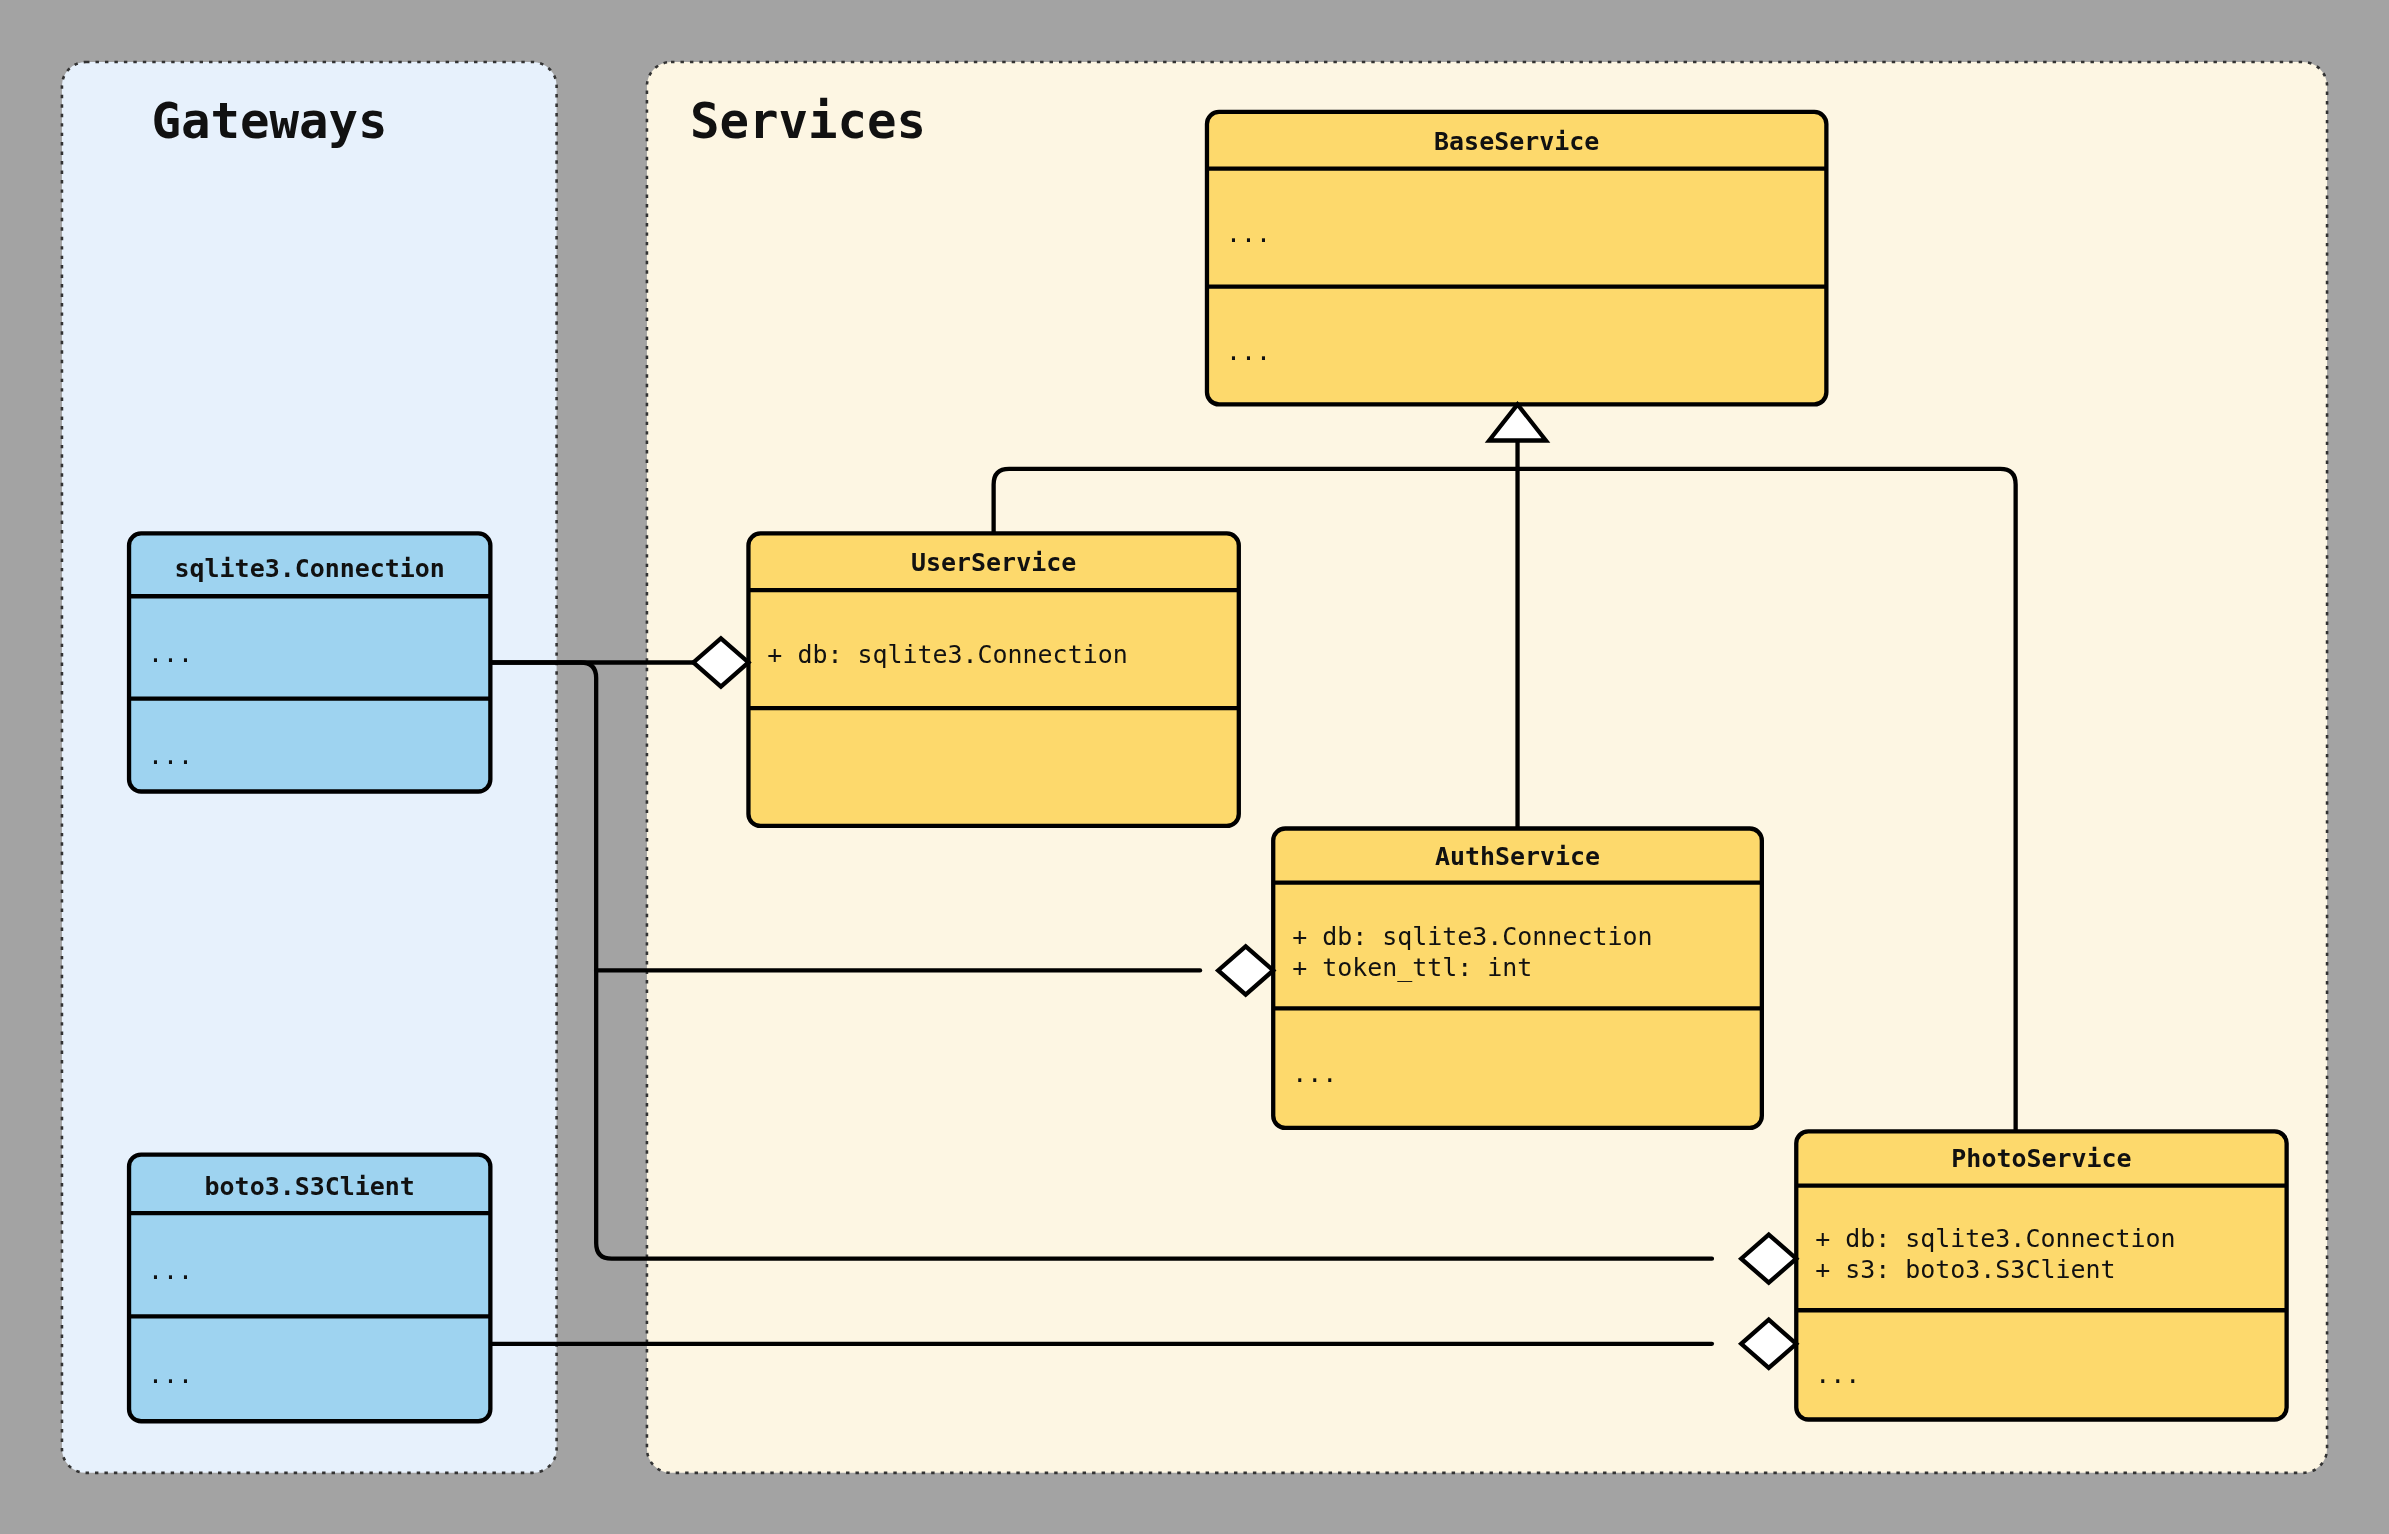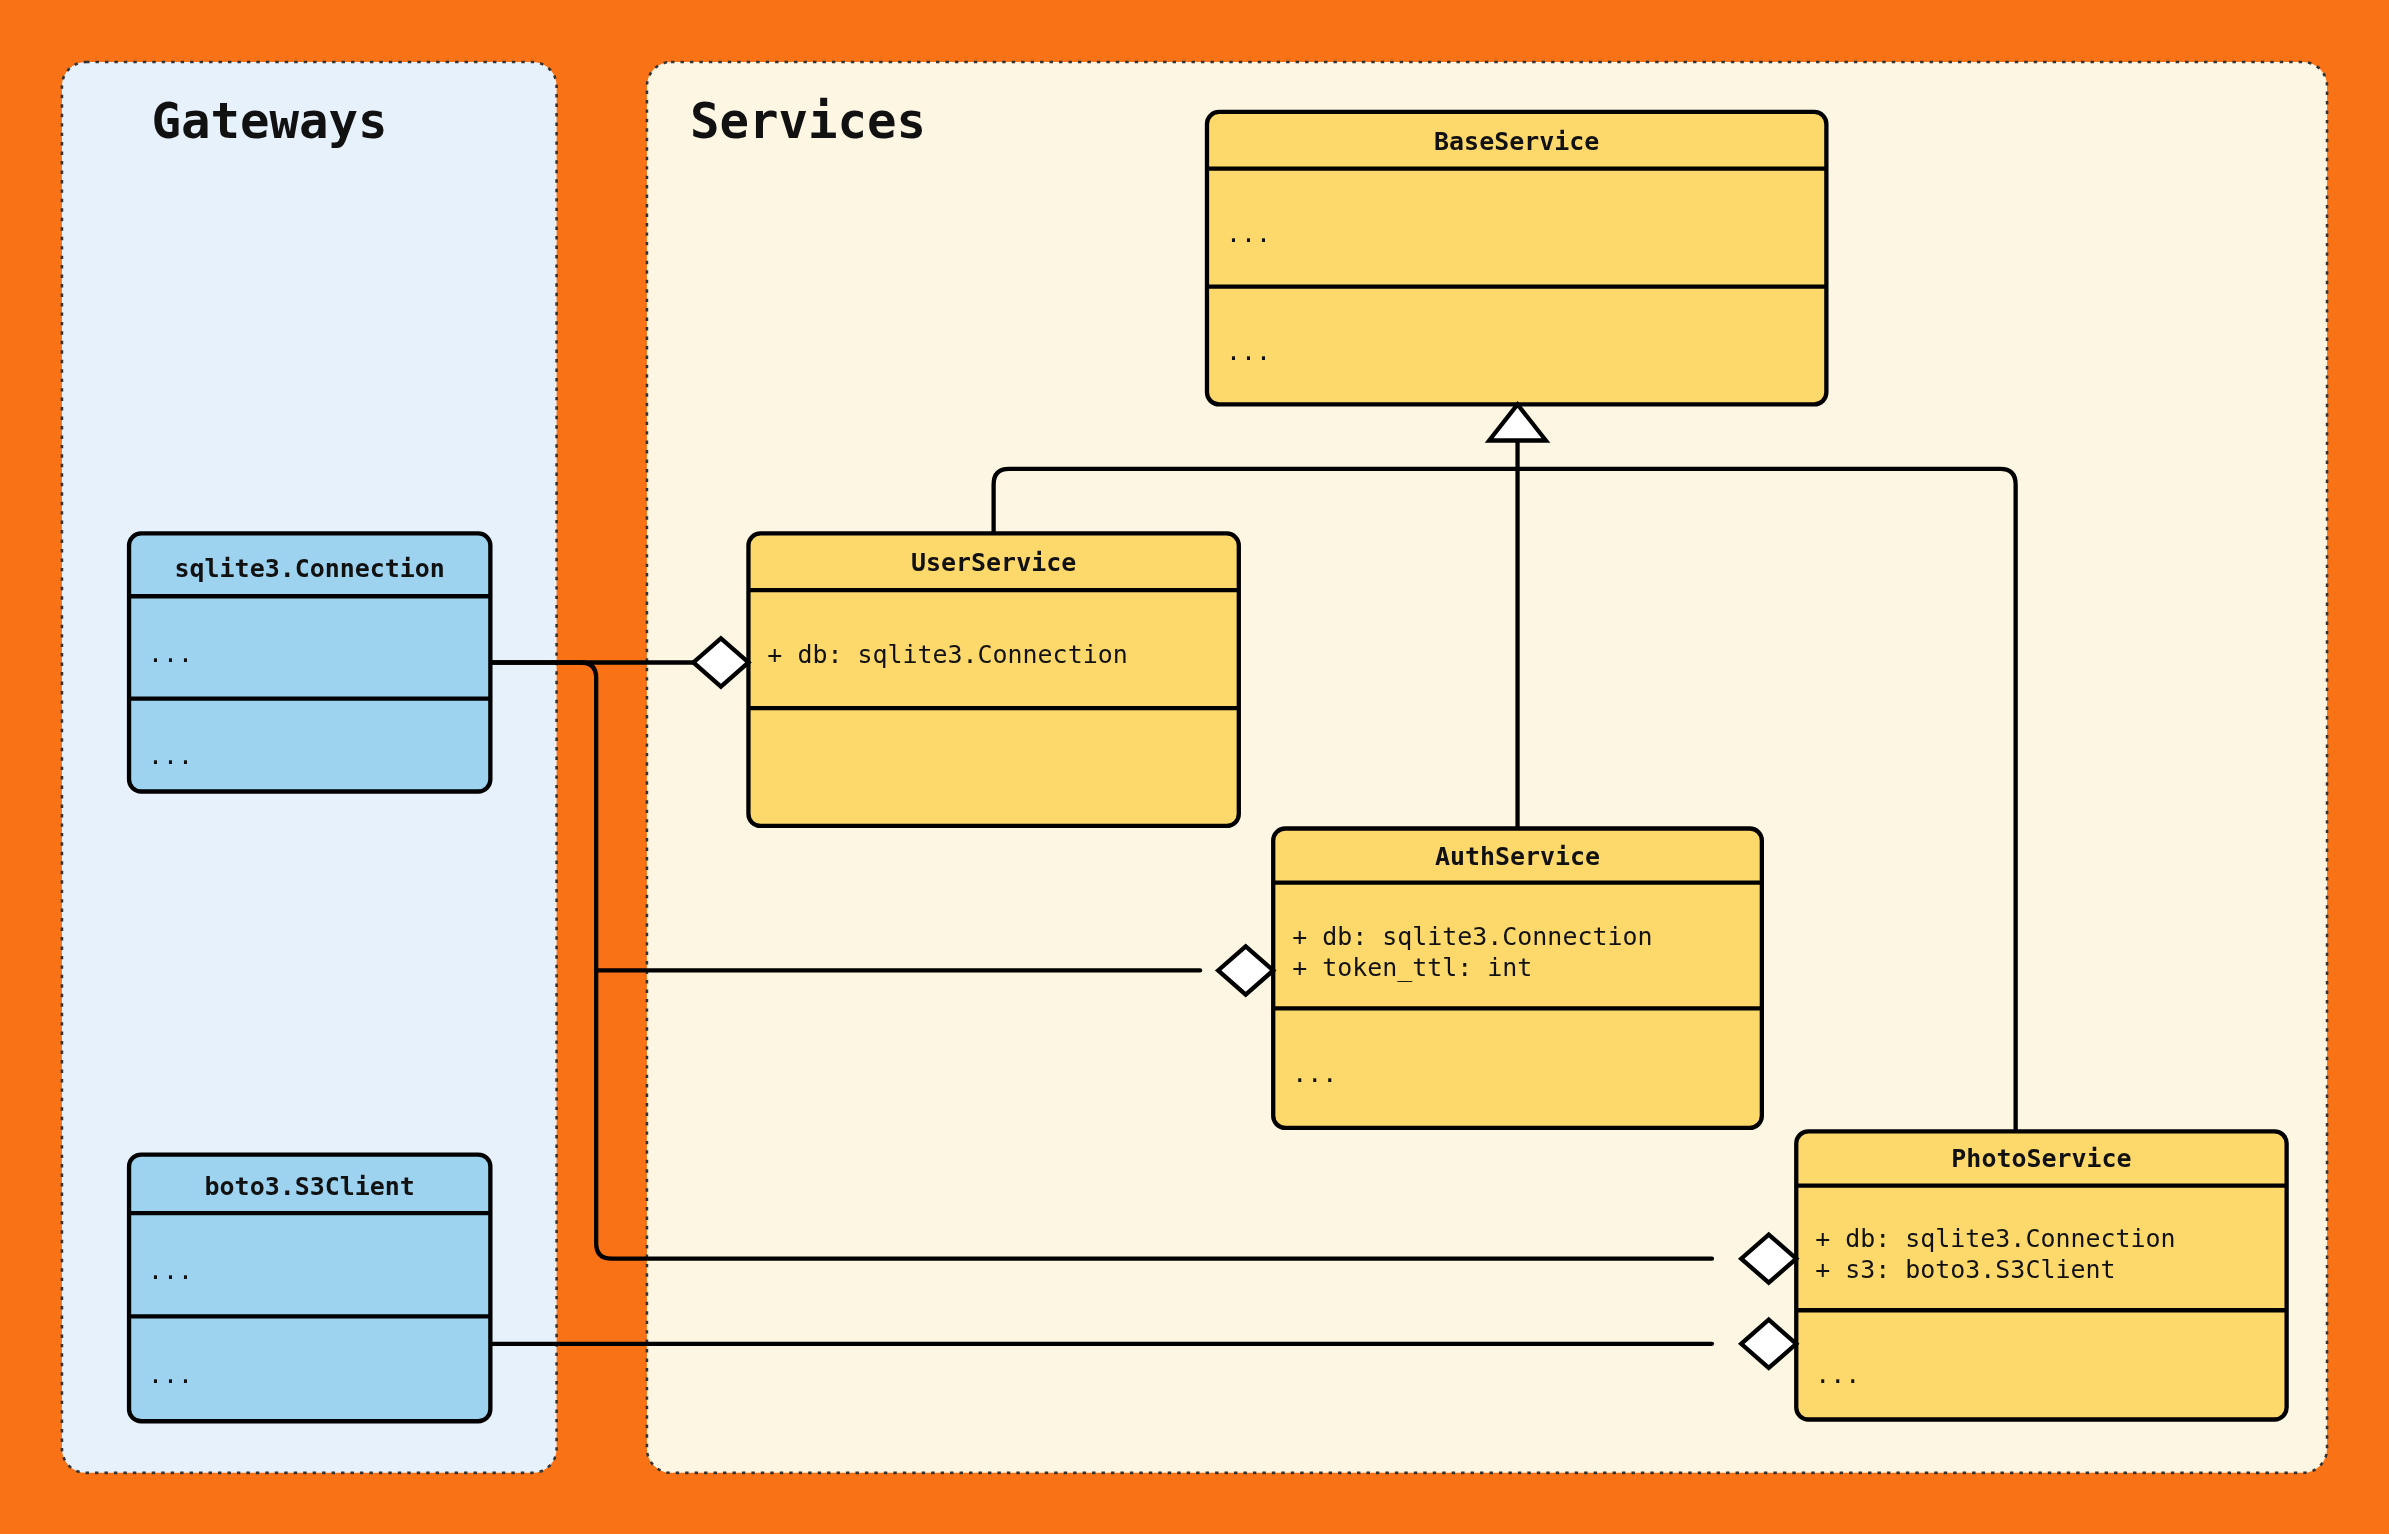--- a/index.html
+++ b/index.html
@@ -10,21 +10,21 @@
   body {
     width: 2389px;
     height: 1534px;
     font-family: "DejaVu Sans Mono", "Liberation Mono", monospace;
     overflow: hidden;
   }
   #diagram-root {
     position: relative;
     width: 2389px;
     height: 1534px;
-    background: #f97316;
+    background: #a3a3a3;
   }
   svg.layer {
     position: absolute;
     top: 0;
     left: 0;
     width: 2389px;
     height: 1534px;
   }
   .pkg-title {
     font-family: "DejaVu Sans Mono", "Liberation Mono", monospace;

